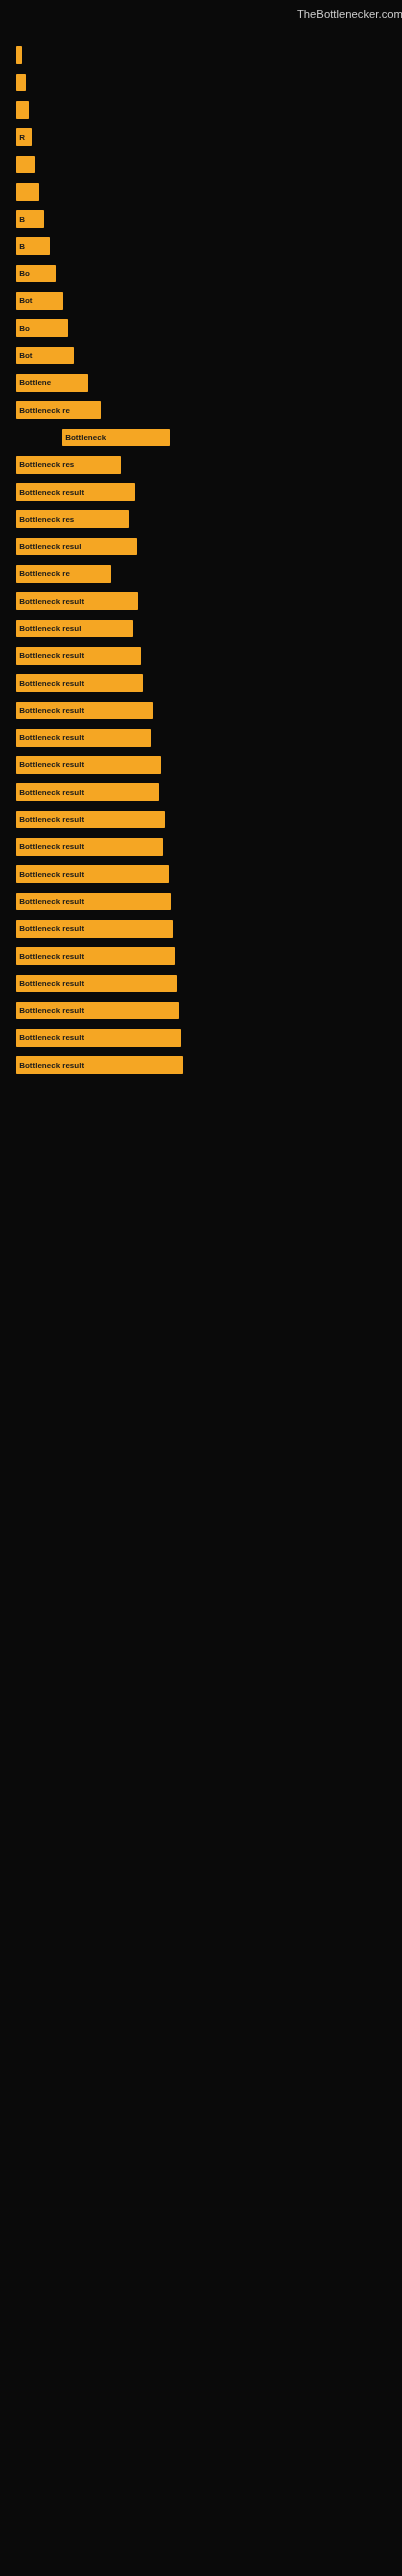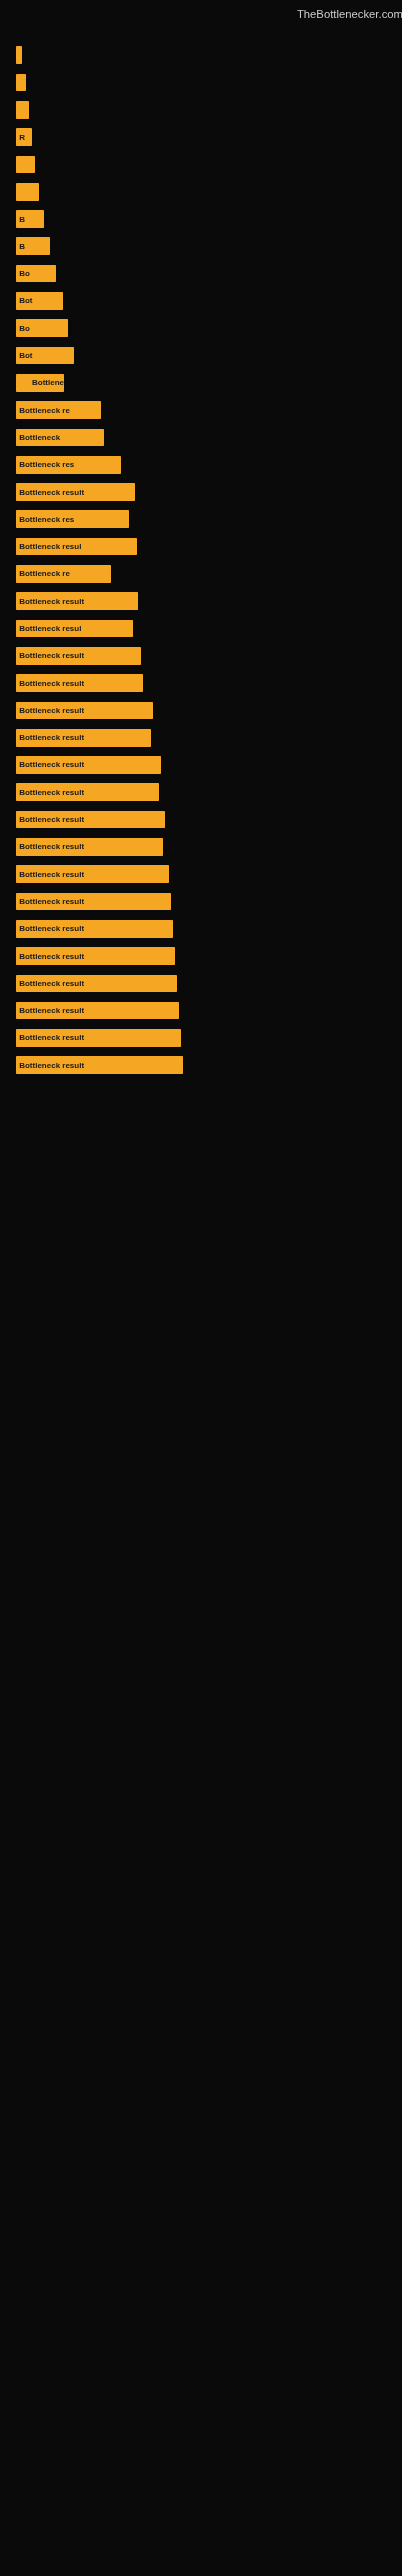--- a/index.html
+++ b/index.html
@@ -98,31 +98,31 @@
       <div class="bar" style="width: 52px;">
         <span class="bar-label">Bo</span>
       </div>
     </div>
     <div class="bar-row">
       <div class="bar" style="width: 58px;">
         <span class="bar-label">Bot</span>
       </div>
     </div>
     <div class="bar-row">
-      <div class="bar" style="width: 48px; justify-content: flex-end;">
+      <div class="bar" style="width: 72px;">
         <span class="bar-label">Bottlene</span>
       </div>
     </div>
     <div class="bar-row">
       <div class="bar" style="width: 85px;">
         <span class="bar-label">Bottleneck re</span>
       </div>
     </div>
     <div class="bar-row">
-      <div class="bar" style="width: 88px;">
+      <div class="bar" style="width: 108px; margin-left: 46px;">
         <span class="bar-label">Bottleneck</span>
       </div>
     </div>
     <div class="bar-row">
       <div class="bar" style="width: 105px;">
         <span class="bar-label">Bottleneck res</span>
       </div>
     </div>
     <div class="bar-row">
       <div class="bar" style="width: 119px;">

